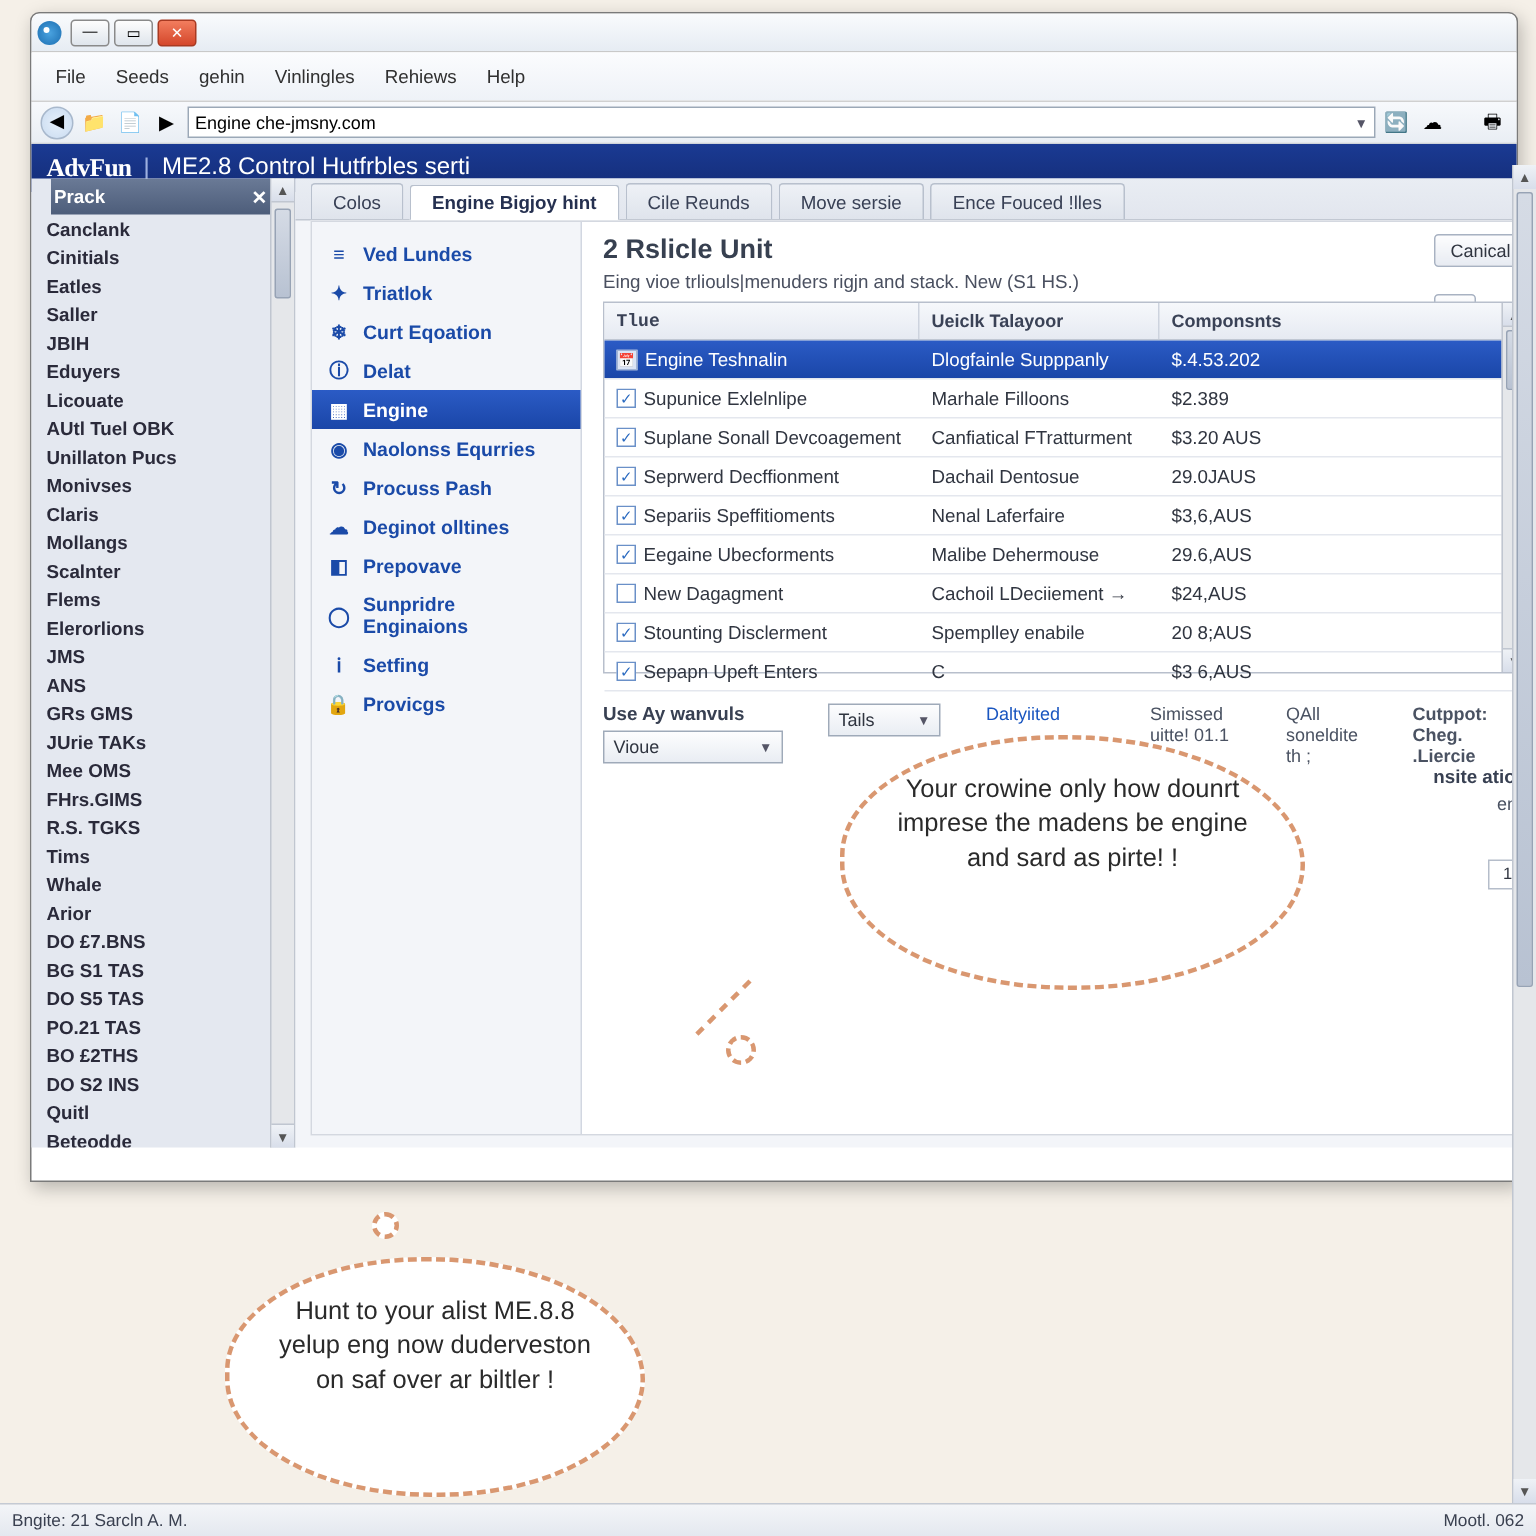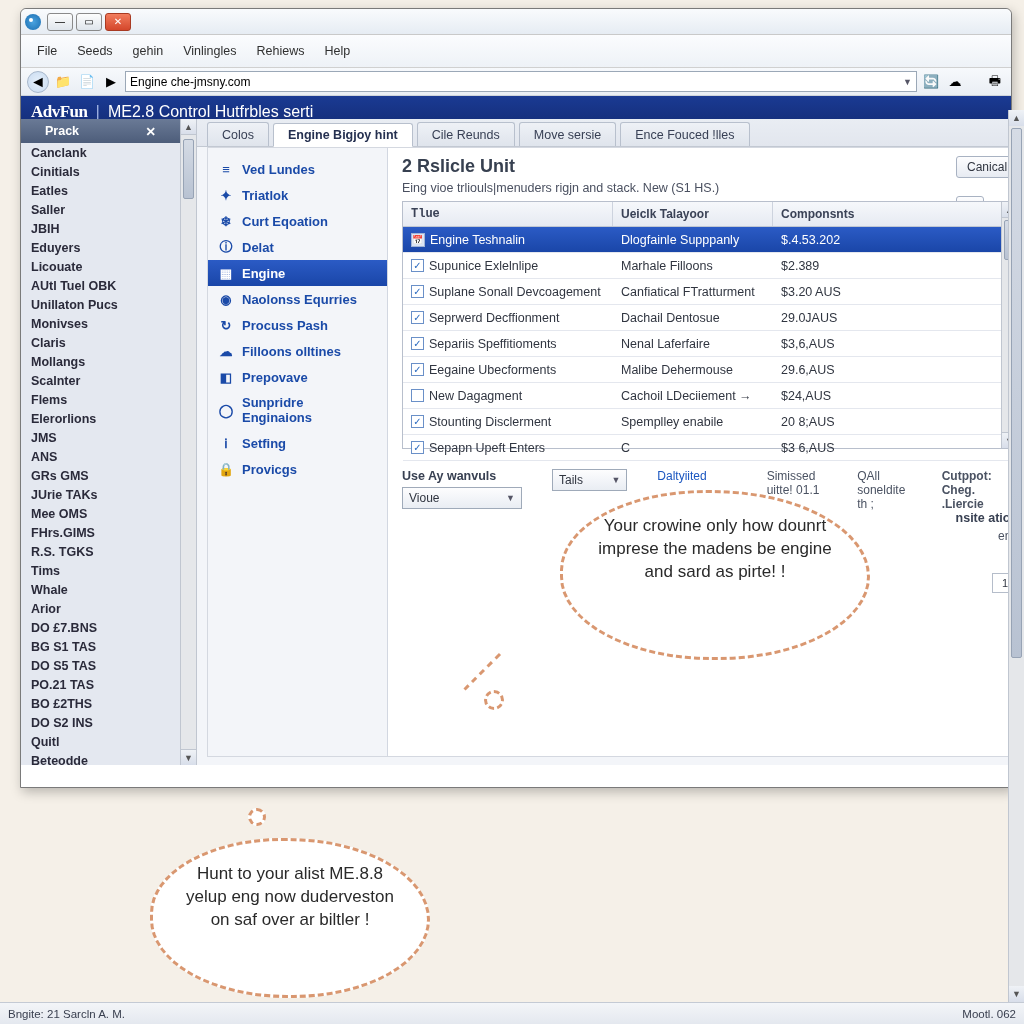--- a/index.html
+++ b/index.html
@@ -32,21 +32,21 @@
 .addr input { border:none; outline:none; flex:1; font-size:12px; }
 
 .brandbar { height: 32px; background: linear-gradient(#1a3a93, #142c76); color: #fff; display: flex; align-items: center; padding: 0 10px; font-size: 17px; }
 .brand-logo { font-family: Georgia, serif; font-weight: bold; letter-spacing: -0.5px; }
 .brand-sep { margin: 0 8px; color: #9db0e0; }
 .brand-sub { font-weight: 500; font-size: 16px; }
 
 .workspace { position: absolute; top: 110px; bottom: 22px; left: 0; right: 0; display: flex; }
 .left-panel { width: 176px; background: #e4e8f0; border-right: 1px solid #c0c6d0; display:flex; }
 .left-scroll { width: 160px; overflow: hidden; }
-.panel-header { height: 24px; background: linear-gradient(#6a7a96, #4d5d7a); color:#fff; font-size:12.5px; font-weight:bold; display:flex; align-items:center; padding:0 24px; justify-content:space-between; }
+.panel-header { height: 24px; background: linear-gradient(#6a7a96, #4d5d7a); color:#fff; font-size:12.5px; font-weight:bold; display:flex; align-items:center; padding:0 2px; justify-content:space-between;margin-left:13px; }
 .panel-header .close-x { cursor:pointer; font-weight:bold; }
 .nav-list { font-size: 12.5px; color: #2a2a3a; }
 .nav-list div { padding: 2.5px 10px; cursor:pointer; white-space:nowrap; overflow:hidden;font-weight:bold; }
 .vscroll { width:16px; background:#e5e7ea; border-left:1px solid #c0c6d0; position:relative; }
 .vscroll .thumb { position:absolute; left:2px; right:2px; top:20px; height:60px; background:linear-gradient(#d5dbe5,#b8c2d2); border:1px solid #97a3b5; border-radius:2px; }
 .vscroll .arrow { position:absolute; left:0; right:0; height:16px; background:linear-gradient(#eff2f6,#d8deea); display:flex; align-items:center; justify-content:center; font-size:9px; color:#555; }
 .vscroll .arrow.up { top:0; border-bottom:1px solid #c0c6d0; }
 .vscroll .arrow.down { bottom:0; border-top:1px solid #c0c6d0; }
 
 .main { flex: 1; background: #f3f5f9; position: relative; display:flex; flex-direction:column; }
@@ -238,21 +238,21 @@
             <div class="item">
               <span class="ic">◉</span>
               <span>Naolonss Equrries</span>
             </div>
             <div class="item">
               <span class="ic">↻</span>
               <span>Procuss Pash</span>
             </div>
             <div class="item">
               <span class="ic">☁</span>
-              <span>Filloons olltines</span>
+              <span>Deginot olltines</span>
             </div>
             <div class="item">
               <span class="ic">◧</span>
               <span>Prepovave</span>
             </div>
             <div class="item">
               <span class="ic">◯</span>
               <span>Sunpridre Enginaions</span>
             </div>
             <div class="item">

